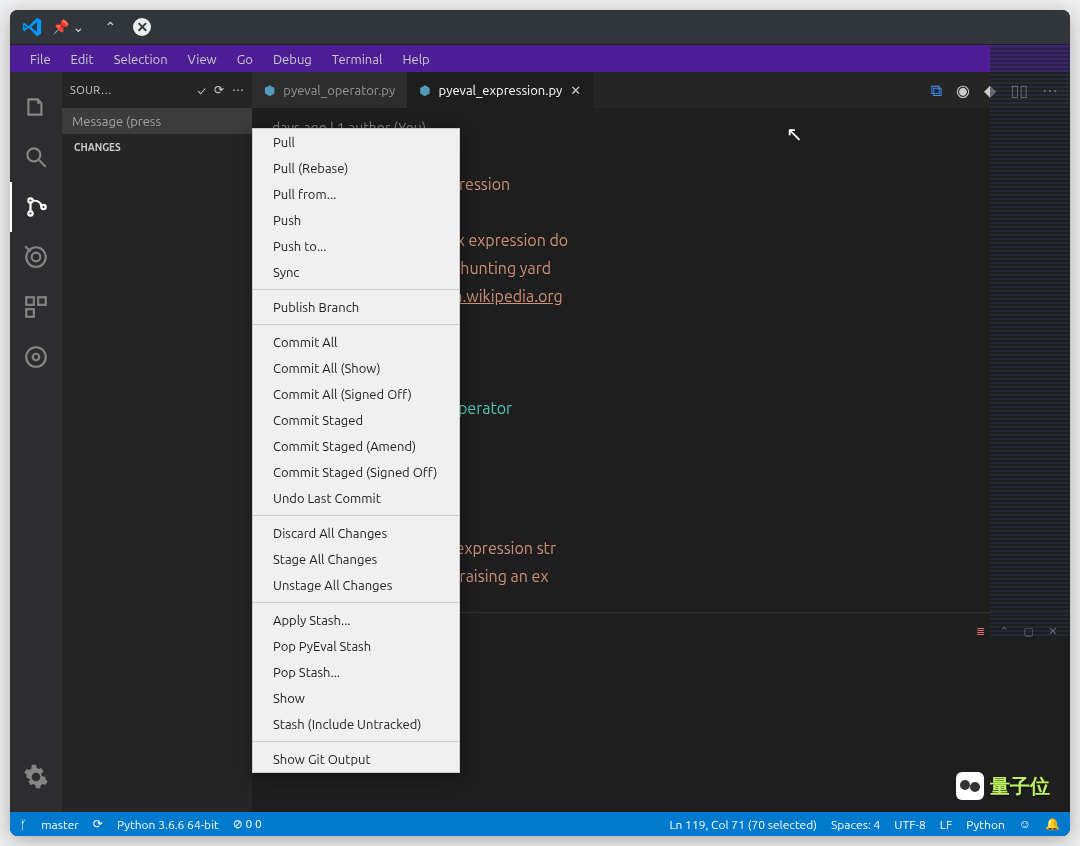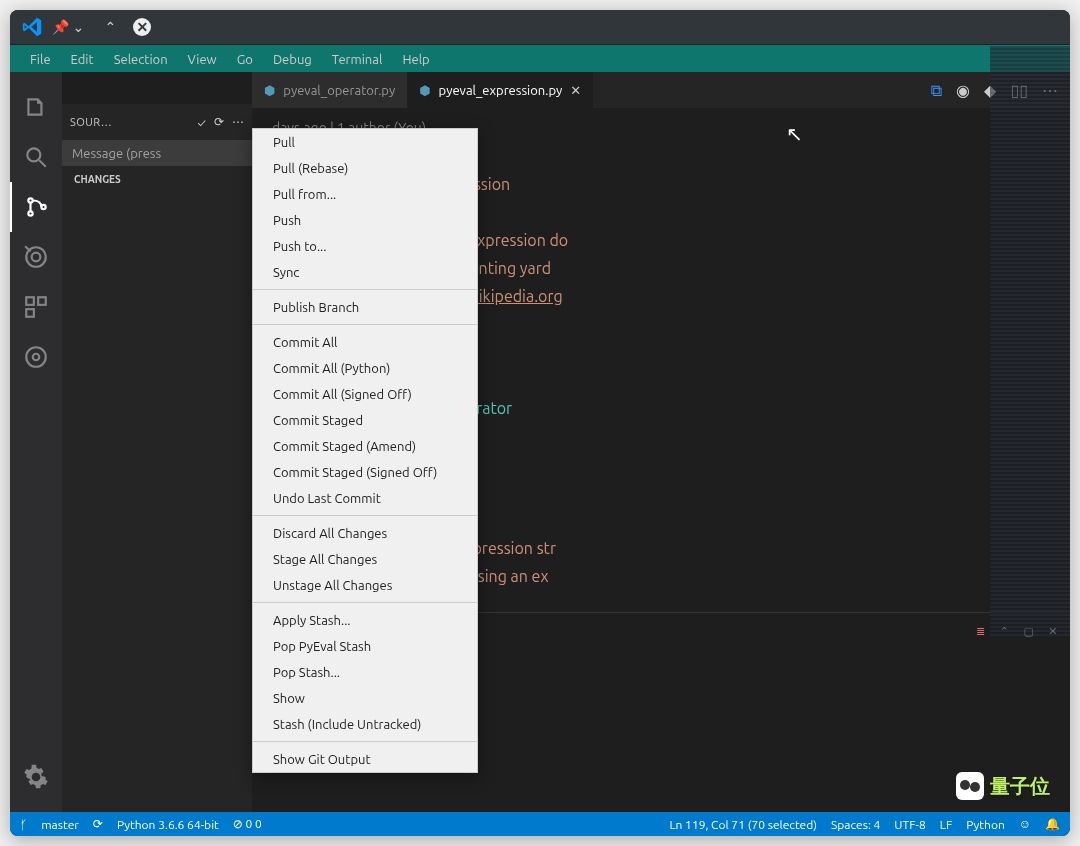--- a/index.html
+++ b/index.html
@@ -5,29 +5,29 @@
 * { margin: 0; padding: 0; box-sizing: border-box; font-family: "Segoe UI", Ubuntu, sans-serif; }
 body { width: 1080px; height: 846px; background: #f0f0f0; overflow: hidden; }
 .window { position: absolute; left: 10px; top: 10px; width: 1060px; height: 826px; background: #1e1e1e; border-radius: 8px; overflow: hidden; display: flex; flex-direction: column; box-shadow: 0 4px 20px rgba(0,0,0,0.3); }
 .titlebar { height: 34px; background: #31363b; display: flex; align-items: center; color: #d0d0d0; font-size: 14px; }
 .titlebar-left { display: flex; align-items: center; gap: 10px; padding-left: 12px; }
 .titlebar-title { flex: 1; text-align: center; }
 .titlebar-right { display: flex; gap: 14px; padding-right: 14px; align-items: center; }
 .win-btn { width: 18px; height: 18px; display: flex; align-items: center; justify-content: center; color: #ccc; cursor: pointer; }
 .close-btn { background: #eeeeee; color: #31363b; border-radius: 50%; font-weight: bold; }
 .vscode-logo { width: 20px; height: 20px; }
-.menubar { height: 28px; background: #0f766e; display: flex; align-items: center; padding: 0 10px; color: #ccc; font-size: 13px; border-top: 1px solid #222; }
+.menubar { height: 28px; background: #4c1d95; display: flex; align-items: center; padding: 0 10px; color: #ccc; font-size: 13px; border-top: 1px solid #222; }
 .menubar span { padding: 4px 10px; cursor: pointer; }
 .body { flex: 1; display: flex; overflow: hidden; }
 .activitybar { width: 52px; background: #2d2d30; display: flex; flex-direction: column; align-items: center; padding-top: 10px; position: relative; }
 .ab-icon { width: 52px; height: 50px; display: flex; align-items: center; justify-content: center; color: #858585; cursor: pointer; }
 .ab-icon.active { color: #fff; border-left: 2px solid #fff; }
 .ab-icon svg { width: 26px; height: 26px; }
 .ab-bottom { position: absolute; bottom: 10px; }
-.sidebar { width: 190px; background: #252526; color: #ccc; font-size: 12px; margin-top: 32px; }
+.sidebar { width: 190px; background: #252526; color: #ccc; font-size: 12px; }
 .sidebar-head { display: flex; align-items: center; height: 36px; padding: 0 8px; gap: 8px; }
 .sidebar-title { flex: 1; overflow: hidden; text-overflow: ellipsis; white-space: nowrap; font-size: 11px; letter-spacing: 0.5px; }
 .sidebar-icon { cursor: pointer; color: #ccc; }
 .commit-input { margin: 0; padding: 6px 10px; background: #3c3c3c; color: #a3a3a3; font-size: 13px; }
 .changes-section { padding: 8px 12px; font-weight: bold; font-size: 10px; }
 .main { flex: 1; display: flex; flex-direction: column; background: #1e1e1e; }
 .tabs-row { height: 36px; display: flex; align-items: center; background: #252526; }
 .tab { display: flex; align-items: center; height: 36px; padding: 0 12px; gap: 8px; color: #969696; font-size: 13px; cursor: pointer; background: #2d2d2d; }
 .tab.active { background: #1e1e1e; color: #fff; }
 .py-icon { color: #519aba; }
@@ -44,21 +44,21 @@
 .id { color: #d4d4d4; }
 .link { color: #ce9178; text-decoration: underline; }
 .minimap { position: absolute; right: 0; top: 36px; width: 80px; bottom: 200px; background: repeating-linear-gradient(#253040 0 2px, #1e1e1e 2px 4px); opacity: 0.6; }
 .panel { height: 200px; background: #1e1e1e; border-top: 1px solid #333; display: flex; flex-direction: column; }
 .panel-tabs { display: flex; align-items: center; height: 36px; padding: 0 12px; gap: 18px; color: #888; font-size: 11px; letter-spacing: 0.5px; }
 .panel-tab { cursor: pointer; padding-bottom: 4px; }
 .panel-tab.active { color: #fff; border-bottom: 1px solid #fff; }
 .panel-actions { margin-left: auto; display: flex; gap: 14px; color: #ccc; }
 .statusbar { height: 24px; background: #007acc; color: #fff; display: flex; align-items: center; font-size: 12px; padding: 0 10px; gap: 14px; }
 .status-sep { flex: 1; }
-.context-menu { position: absolute; left: 242px; top: 118px; width: 226px; background: #f0f0f0; color: #222; font-size: 13px; box-shadow: 0 4px 16px rgba(0,0,0,0.4); border: 1px solid #ccc; z-index: 100; }
+.context-menu { position: absolute; left: 242px; top: 118px; width: 208px; background: #f0f0f0; color: #222; font-size: 13px; box-shadow: 0 4px 16px rgba(0,0,0,0.4); border: 1px solid #ccc; z-index: 100; }
 .cm-item { padding: 6px 20px; cursor: pointer; }
 .cm-sep { height: 1px; background: #ccc; margin: 4px 0; }
 .cursor-icon { position: absolute; left: 776px; top: 112px; z-index: 200; color: #fff; font-size: 20px; pointer-events: none; }
 .watermark { position: absolute; right: 20px; bottom: 36px; display: flex; align-items: center; gap: 6px; color: #bef264; font-size: 20px; font-weight: bold; text-shadow: 0 1px 2px rgba(0,0,0,0.5); z-index: 50; }
 .watermark .wm-logo { width: 28px; height: 28px; background: #fff; border-radius: 6px; position: relative; }
 .watermark .wm-logo::before { content: ""; position: absolute; width: 10px; height: 10px; border-radius: 50%; background: #333; left: 4px; top: 8px; }
 .watermark .wm-logo::after { content: ""; position: absolute; width: 10px; height: 10px; border-radius: 50%; background: #333; right: 4px; top: 10px; }
 </style>
 </head>
 <body>
@@ -227,21 +227,21 @@
       <div class="cm-item">Pull</div>
       <div class="cm-item">Pull (Rebase)</div>
       <div class="cm-item">Pull from...</div>
       <div class="cm-item">Push</div>
       <div class="cm-item">Push to...</div>
       <div class="cm-item">Sync</div>
       <div class="cm-sep"></div>
       <div class="cm-item">Publish Branch</div>
       <div class="cm-sep"></div>
       <div class="cm-item">Commit All</div>
-      <div class="cm-item">Commit All (Python)</div>
+      <div class="cm-item">Commit All (Show)</div>
       <div class="cm-item">Commit All (Signed Off)</div>
       <div class="cm-item">Commit Staged</div>
       <div class="cm-item">Commit Staged (Amend)</div>
       <div class="cm-item">Commit Staged (Signed Off)</div>
       <div class="cm-item">Undo Last Commit</div>
       <div class="cm-sep"></div>
       <div class="cm-item">Discard All Changes</div>
       <div class="cm-item">Stage All Changes</div>
       <div class="cm-item">Unstage All Changes</div>
       <div class="cm-sep"></div>

